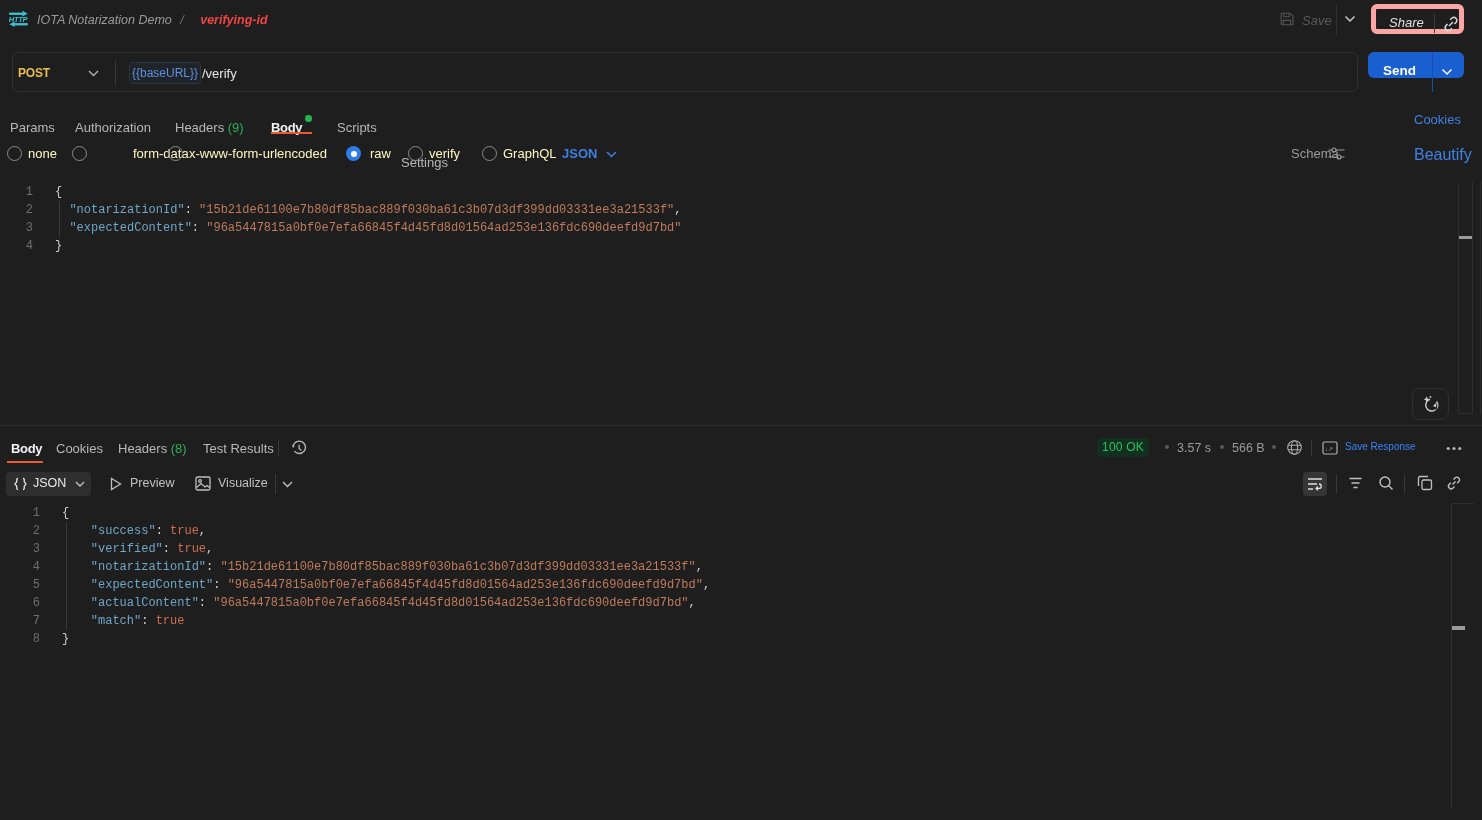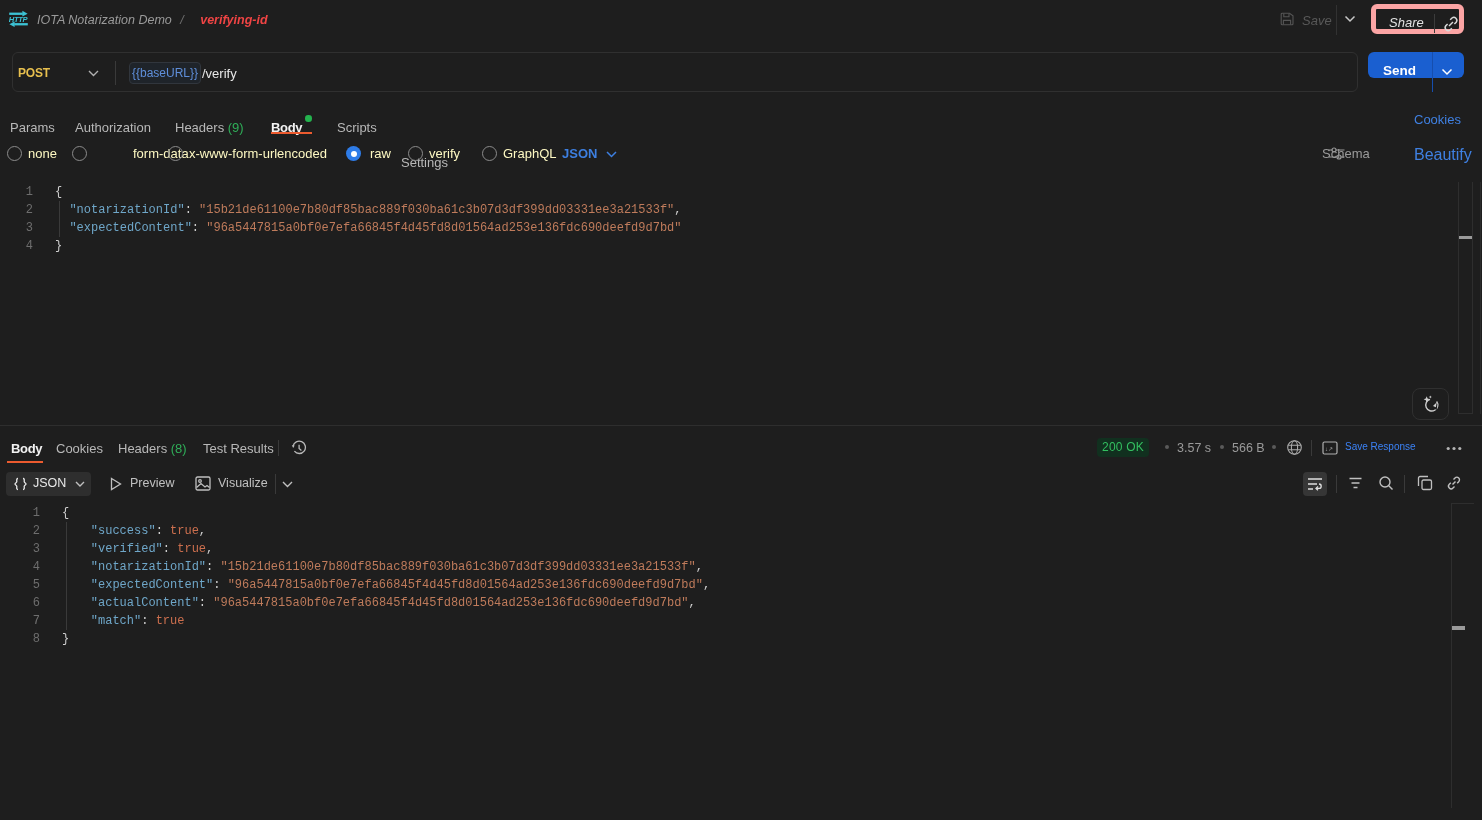--- a/index.html
+++ b/index.html
@@ -40,21 +40,21 @@
 #bodyUnderline { position:absolute; left:271px; top:132px; width:41px; height:2px; background:#ec5b2f; }
 #bodyDot { position:absolute; left:305px; top:115px; width:6.5px; height:6.5px; border-radius:50%; background:#24b34e; }
 #cookiesLink { position:absolute; left:1414px; top:112px; font-size:13px; color:#3f80e2; }
 
 
 .radio { position:absolute; top:146px; width:15px; height:15px; border-radius:50%; border:1.5px solid #8b8b8b; }
 .radio.sel { border:none; background:#2e7ce8; }
 .radio.sel::after { content:""; position:absolute; left:4.5px; top:4.5px; width:6px; height:6px; border-radius:50%; background:#fff; }
 .rlbl { position:absolute; top:146px; font-size:13px; color:#fef9c3; }
 #jsonSel { position:absolute; left:562px; top:146px; font-size:13px; font-weight:700; color:#3d7fe0; }
-#schemaTxt { position:absolute; left:1322px; top:146px; font-size:13px; color:#9a9a9a; }
+#schemaTxt { position:absolute; left:1291px; top:146px; font-size:13px; color:#9a9a9a; }
 #beautify { position:absolute; left:1414px; top:146px; font-size:16px; color:#3f80e2; }
 
 
 .codeline { position:absolute; font-family:"Liberation Mono",monospace; font-size:12px; white-space:pre; color:#cfcfcf; }
 .gut { position:absolute; font-family:"Liberation Mono",monospace; font-size:12px; color:#6e6e6e; text-align:right; width:30px; }
 .k { color:#6fa7c9; }
 .s { color:#bf7b5b; }
 .b { color:#cc6f4e; }
 #indentReq { position:absolute; left:59px; top:201px; width:1px; height:36px; background:#3a3a3a; }
 #indentRes { position:absolute; left:66px; top:522px; width:1px; height:108px; background:#3a3a3a; }
@@ -216,21 +216,21 @@
 <div class="rtab" style="left:118px;">Headers <span class="grn">(8)</span></div>
 <div class="rtab" style="left:203px;">Test Results</div>
 <div id="resUnderline"></div>
 <div id="rtabSep"></div>
 <svg class="icon" style="left:291px; top:440px;" width="16" height="16" viewBox="0 0 16 16" fill="none" stroke="#b9b9b9" stroke-width="1.3">
   <path d="M2.1 6.2 A 6.2 6.2 0 1 1 3.4 11.2"></path>
   <path d="M0.8 5.2 L3.7 5.4 L2.2 7.9 z" fill="#b9b9b9" stroke="none"></path>
   <path d="M8.1 4.7 V 8.5 L 10.4 10.4"></path>
 </svg>
 
-<div id="statusPill">200 OK</div>
+<div id="statusPill">100 OK</div>
 <div class="statDot" style="left:1165px;"></div>
 <div class="statTxt" style="left:1177px;">3.57 s</div>
 <div class="statDot" style="left:1220px;"></div>
 <div class="statTxt" style="left:1232px;">566 B</div>
 <div class="statDot" style="left:1272px;"></div>
 <svg class="icon" style="left:1286px; top:439px;" width="17" height="17" viewBox="0 0 17 17" fill="none" stroke="#acacac" stroke-width="1.1">
   <circle cx="8.5" cy="8.5" r="6.8"></circle>
   <ellipse cx="8.5" cy="8.5" rx="3.1" ry="6.8"></ellipse>
   <path d="M2.3 6.2 h12.4 M2.3 10.8 h12.4"></path>
 </svg>

